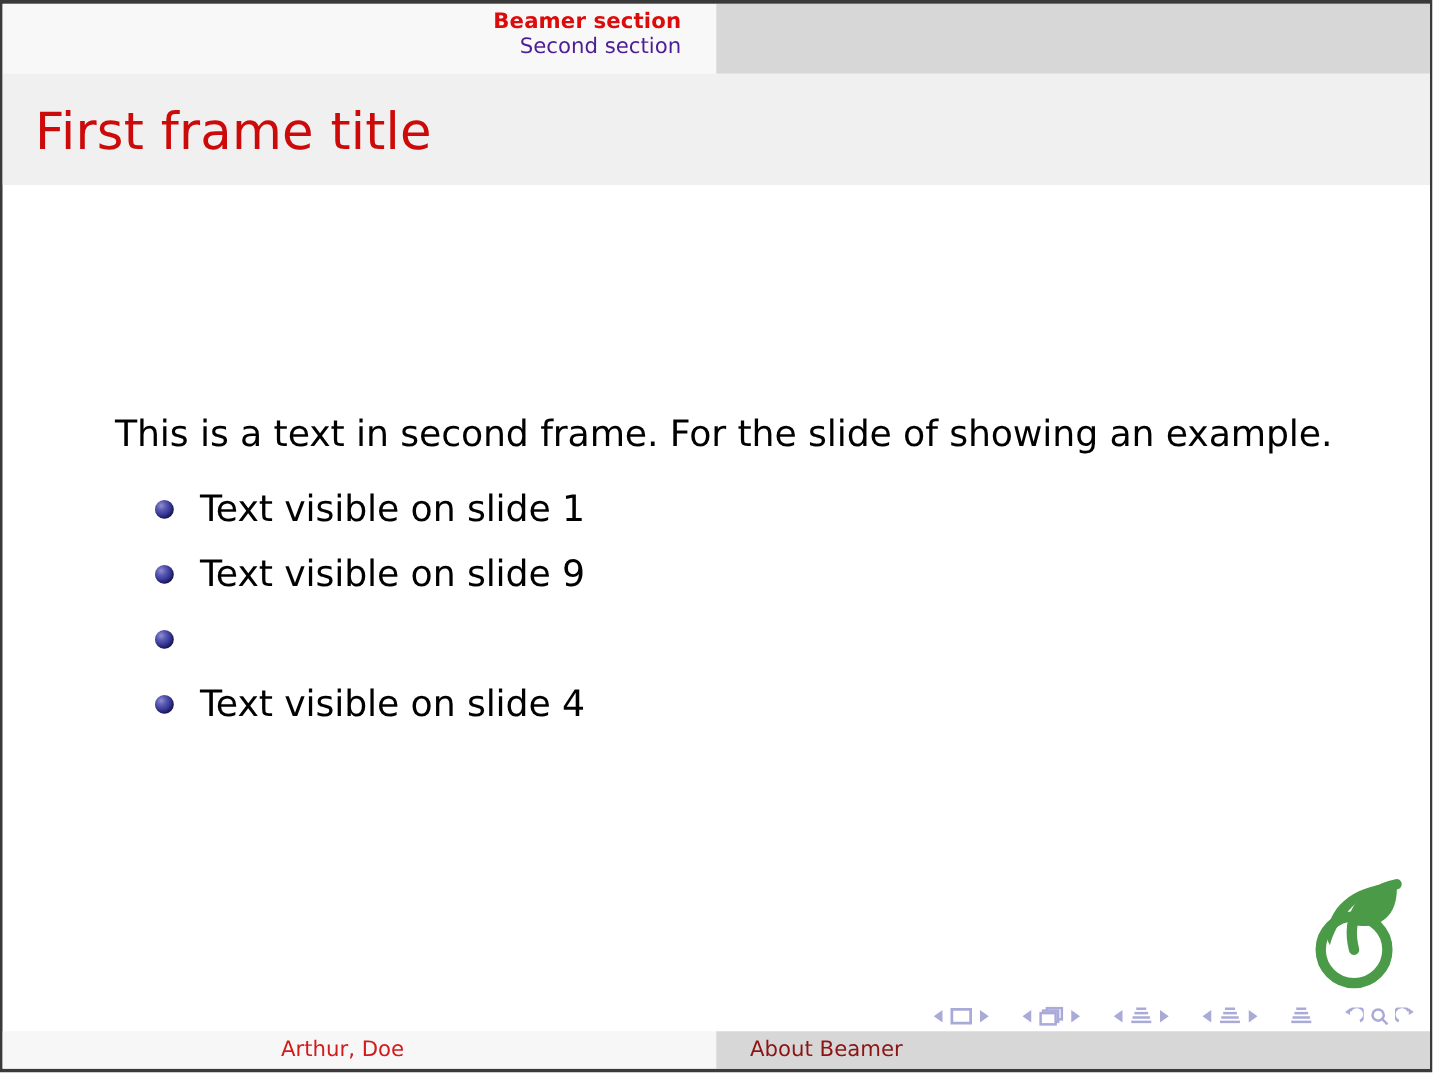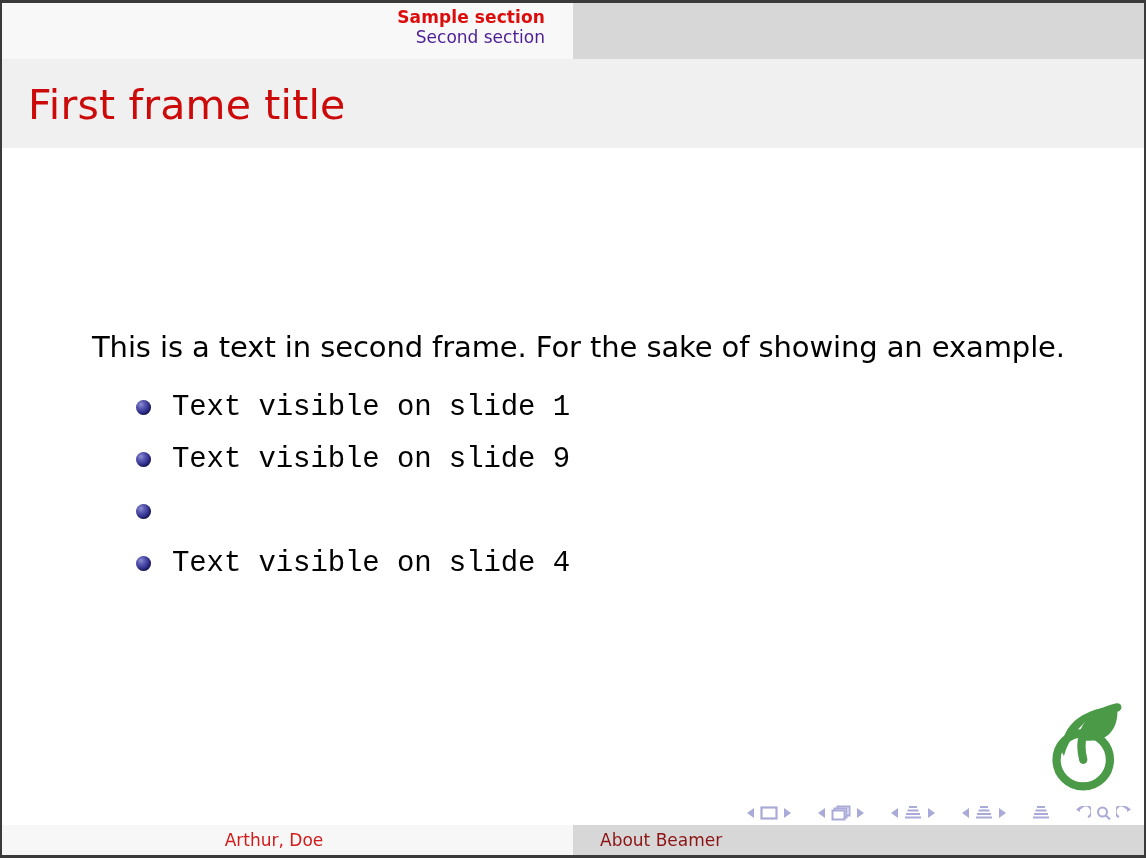--- a/index.html
+++ b/index.html
@@ -97,26 +97,25 @@
     position: absolute;
     left: 90px;
     top: 182px;
     font-size: 29px;
     color: #000000;
     white-space: nowrap;
     letter-spacing: -0.1px;
   }
   .bullets {
     position: absolute;
-    left: 134px;
+    left: 122px;
     top: 233px;
     margin: 0;
     padding: 0;
     list-style: none;
-    font-family: Liberation Mono, monospace;
   }
   .bullets li {
     display: flex;
     align-items: center;
     height: 52px;
     font-size: 29px;
     color: #000000;
   }
   .bullet-dot {
     width: 15px;
@@ -205,32 +204,32 @@
     white-space: nowrap;
   }
 </style>
 </head>
 <body>
 
 <div class="slide">
 
   <div class="headbar">
     <div class="headbar-left">
-      <div class="sec-entry sec-current">Sample section</div>
+      <div class="sec-entry sec-current">Beamer section</div>
       <div class="sec-entry sec-other">Second section</div>
     </div>
     <div class="headbar-right"></div>
   </div>
 
   <div class="titleband"></div>
   <div class="frametitle">First frame title</div>
 
   <div class="body">
 
-    <div class="lead">This is a text in second frame.  For the sake of showing an example.</div>
+    <div class="lead">This is a text in second frame.  For the slide of showing an example.</div>
 
     <ul class="bullets">
       <li>
         <span class="bullet-dot"></span>
         <span class="bullet-label">Text visible on slide 1</span>
       </li>
       <li>
         <span class="bullet-dot"></span>
         <span class="bullet-label">Text visible on slide 9</span>
       </li>

